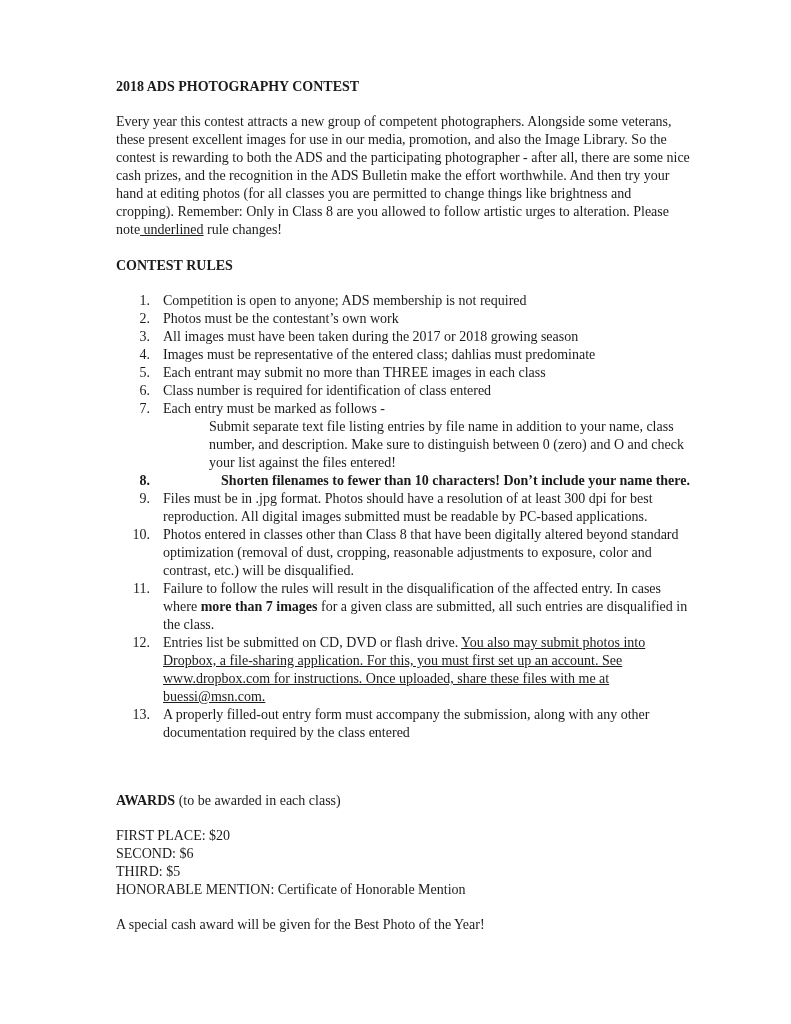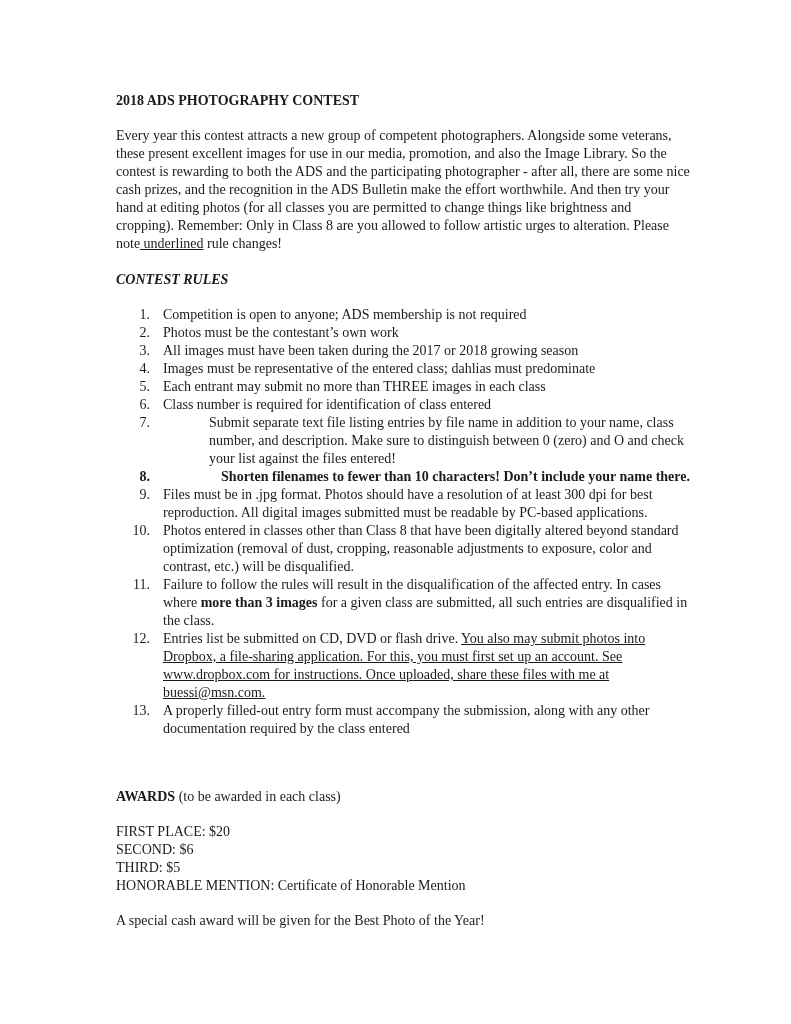--- a/index.html
+++ b/index.html
@@ -10,36 +10,35 @@
     background: #ffffff;
     font-family: "Liberation Serif", "DejaVu Serif", serif;
     font-size: 14px;
     line-height: 18px;
     color: #1b1b1b;
     overflow: hidden;
   }
   .content {
     position: absolute;
     left: 116px;
-    top: 92px;
+    top: 78px;
     width: 574px;
   }
   .b { font-weight: bold; text-align: right; }
   .u { text-decoration: underline; }
   .doc-title {
     font-weight: bold;
     margin: 0 0 17px 0;
   }
   .intro {
     margin: 3px 0 18px 0;
   }
   .section-heading {
     font-weight: bold;
     margin: 0 0 17px 0;
-    font-style: italic;
   }
   .rules { margin: 0; }
   .rule { display: flex; }
   .rule-num {
     flex: none;
     width: 34px;
     text-align: right;
   }
   .rule-body {
     flex: 1;
@@ -93,20 +92,21 @@
       </div>
 
       <div class="rule">
         <span class="rule-num">6.</span>
         <div class="rule-body">Class number is required for identification of class entered</div>
       </div>
 
       <div class="rule">
         <span class="rule-num">7.</span>
         <div class="rule-body">
+          <span>Each entry must be marked as follows -</span>
           <div class="rule-sub">Submit separate text file listing entries by file name in addition to your name, class number, and description. Make sure to distinguish between 0 (zero) and O and check your list against the files entered!</div>
         </div>
       </div>
 
       <div class="rule">
         <span class="rule-num b">8.</span>
         <div class="rule-body b">Shorten filenames to fewer than 10 characters! Don’t include your name there.</div>
       </div>
 
       <div class="rule">
@@ -114,21 +114,21 @@
         <div class="rule-body">Files must be in .jpg format. Photos should have a resolution of at least 300 dpi for best reproduction. All digital images submitted must be readable by PC-based applications.</div>
       </div>
 
       <div class="rule">
         <span class="rule-num">10.</span>
         <div class="rule-body">Photos entered in classes other than Class 8 that have been digitally altered beyond standard optimization (removal of dust, cropping, reasonable adjustments to exposure, color and contrast, etc.) will be disqualified.</div>
       </div>
 
       <div class="rule">
         <span class="rule-num">11.</span>
-        <div class="rule-body"><span>Failure to follow the rules will result in the disqualification of the affected entry. In cases where </span><span class="b">more than 3 images</span><span> for a given class are submitted, all such entries are disqualified in the class.</span></div>
+        <div class="rule-body"><span>Failure to follow the rules will result in the disqualification of the affected entry. In cases where </span><span class="b">more than 7 images</span><span> for a given class are submitted, all such entries are disqualified in the class.</span></div>
       </div>
 
       <div class="rule">
         <span class="rule-num">12.</span>
         <div class="rule-body"><span>Entries list be submitted on CD, DVD or flash drive. </span><span class="u">You also may submit photos into Dropbox, a file-sharing application. For this, you must first set up an account. See www.dropbox.com for instructions. Once uploaded, share these files with me at buessi@msn.com.</span></div>
       </div>
 
       <div class="rule">
         <span class="rule-num">13.</span>
         <div class="rule-body">A properly filled-out entry form must accompany the submission, along with any other documentation required by the class entered</div>

